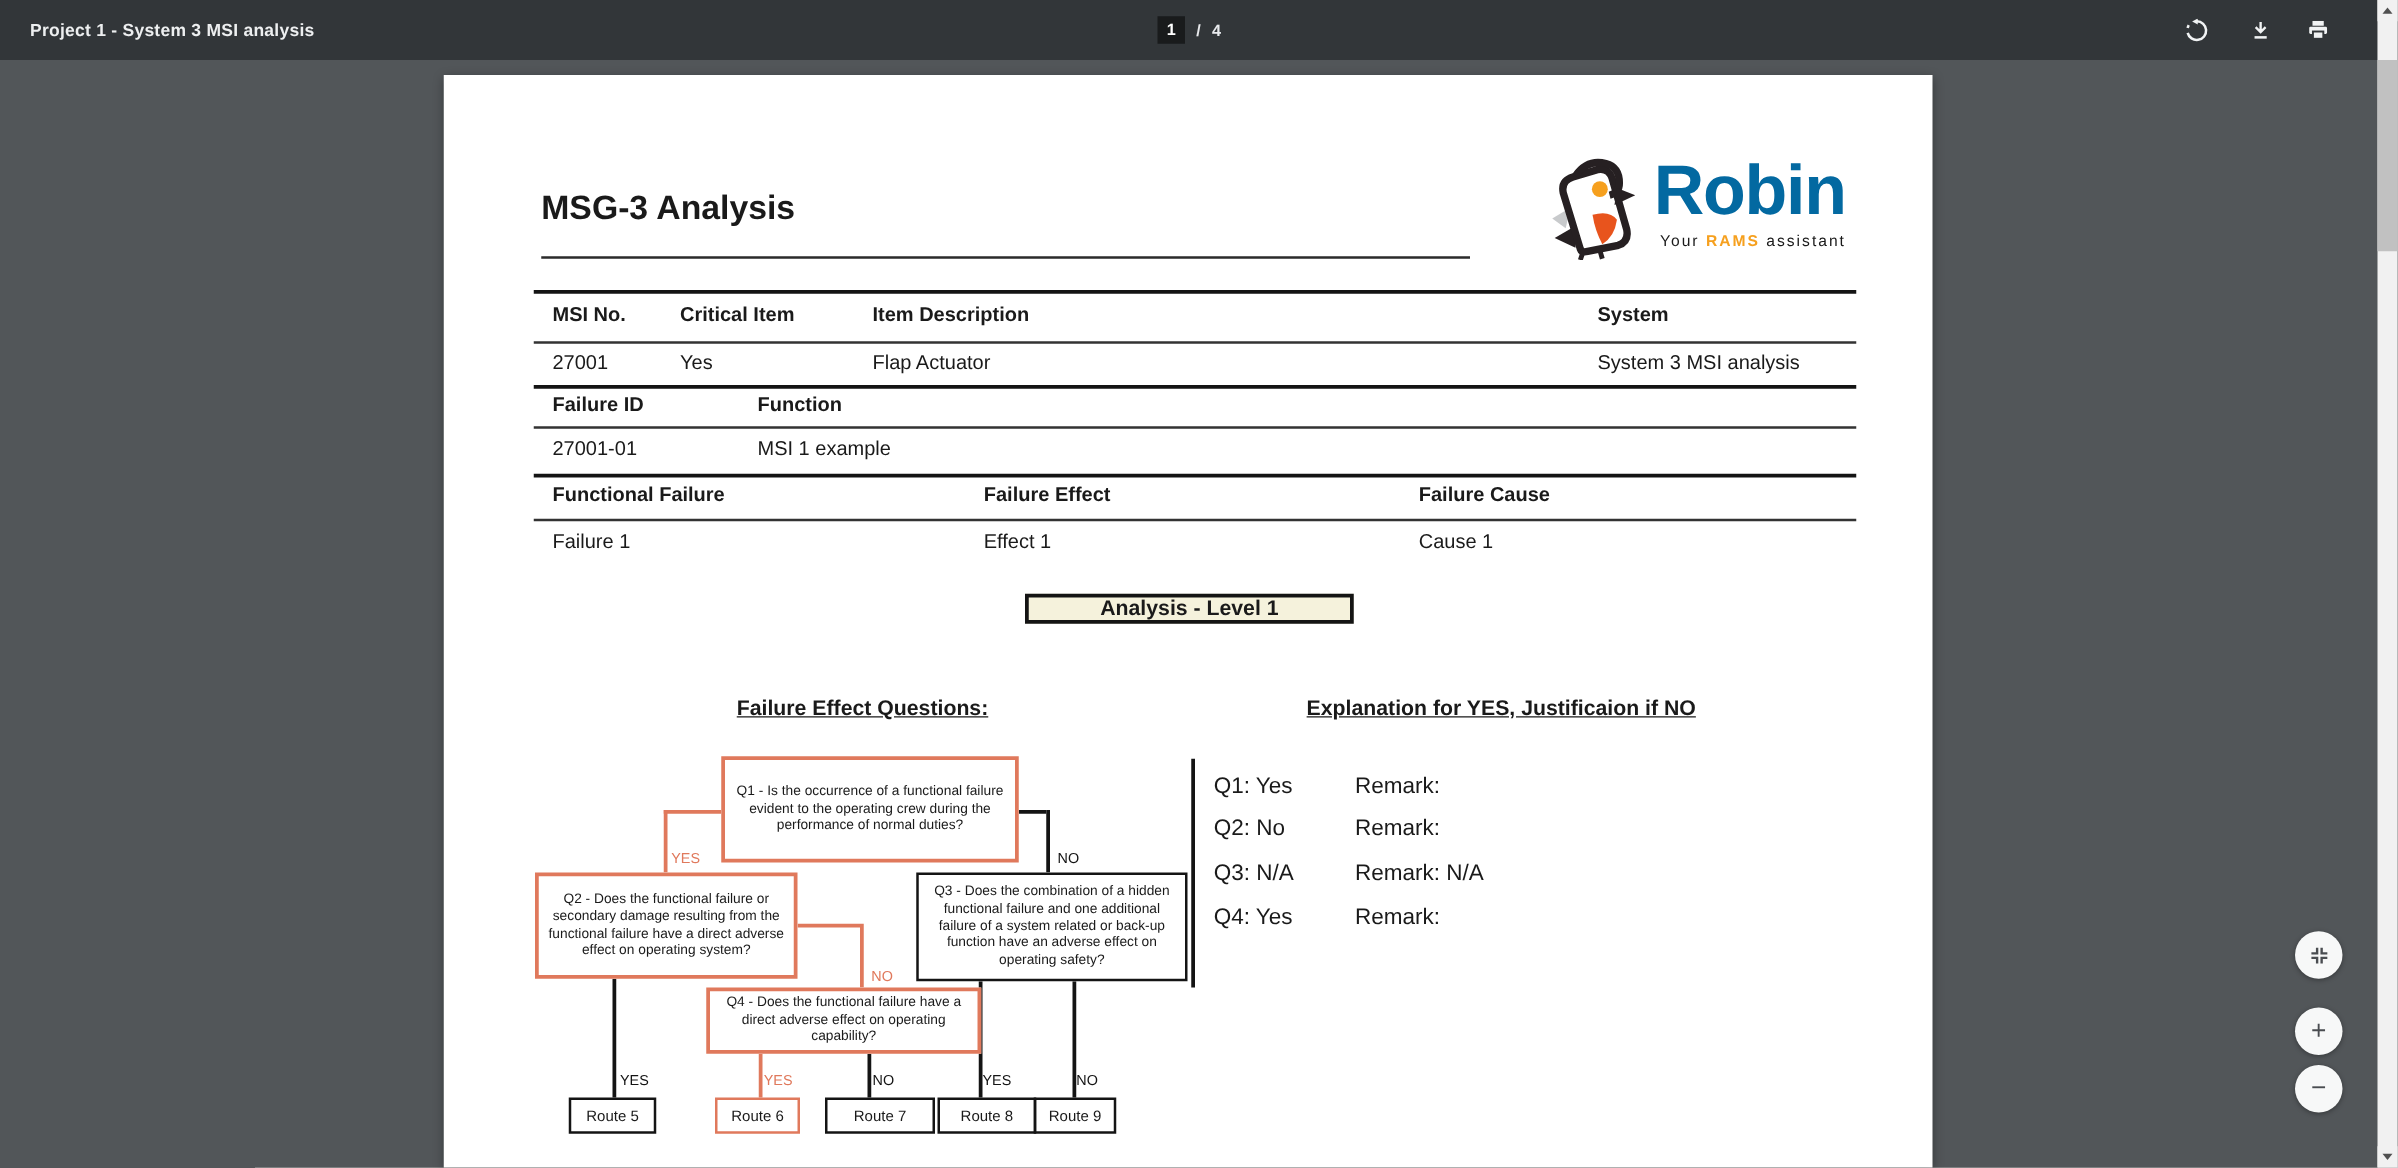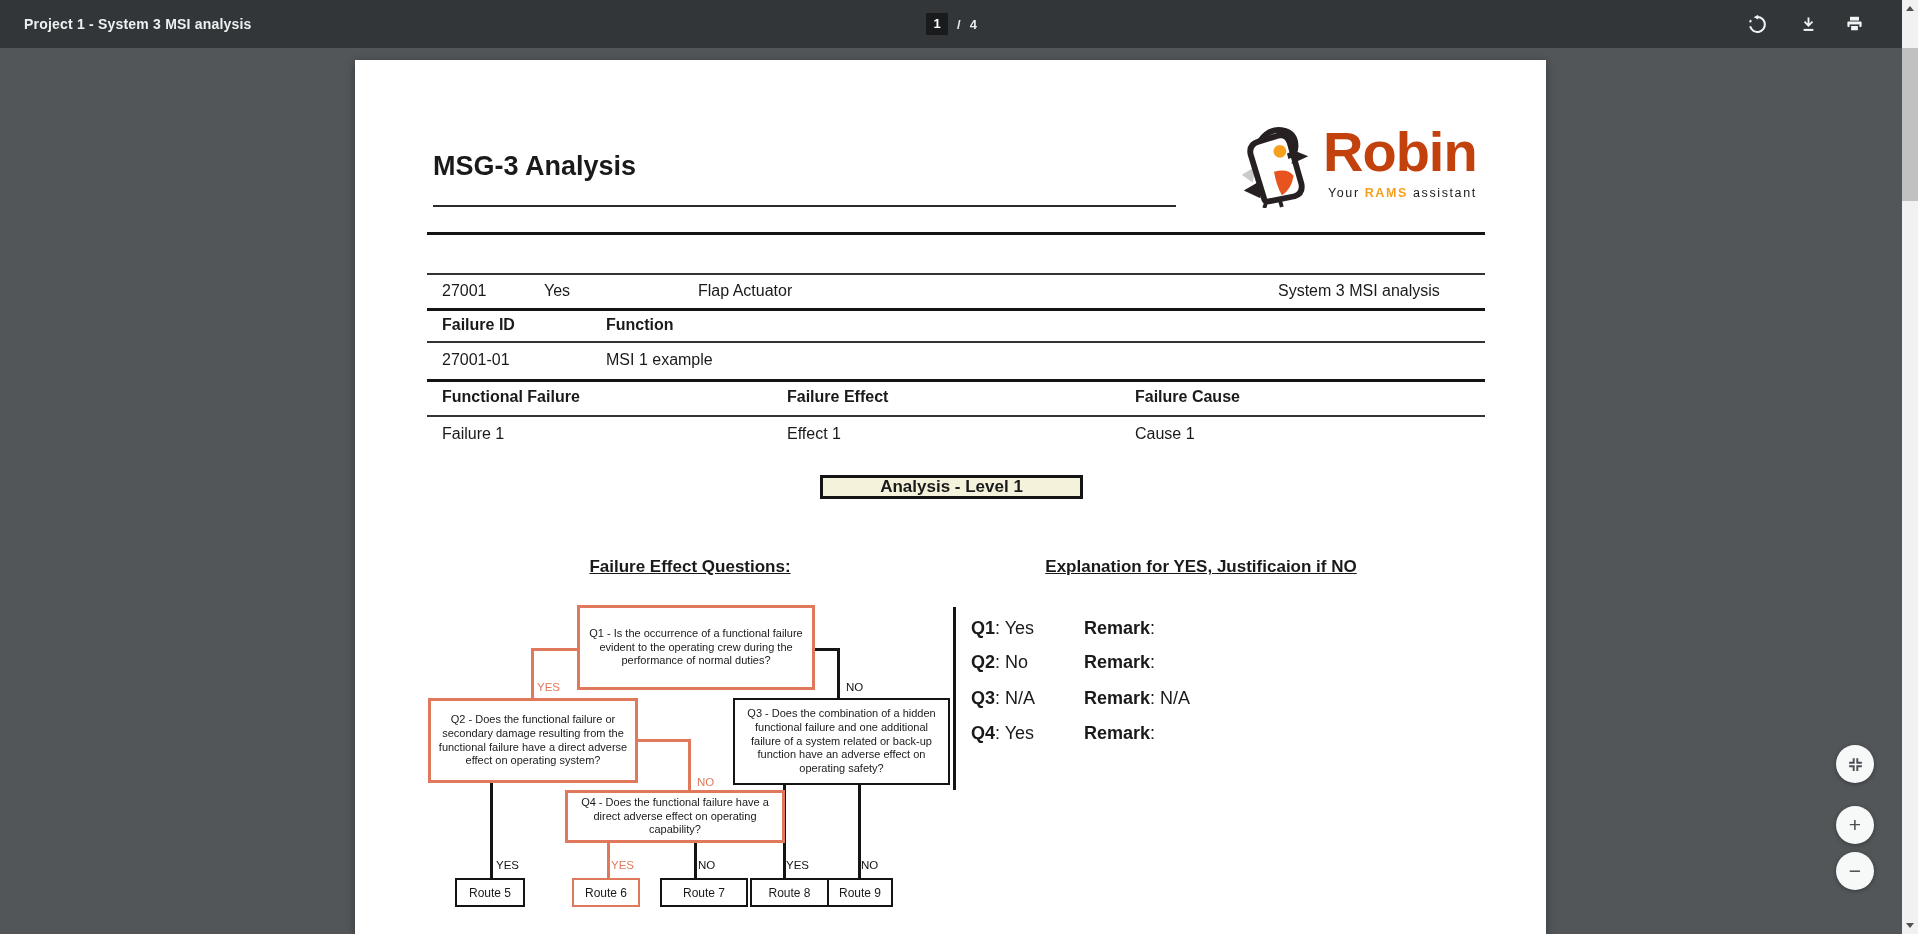--- a/index.html
+++ b/index.html
@@ -45,21 +45,21 @@
           background:#fff; box-shadow:0 2px 8px rgba(0,0,0,.35); }
   .page * { color:#1a1a1a; }
 
   .doc-title { position:absolute; left:78px; top:91px; font-size:27px; font-weight:700; }
   .title-rule { position:absolute; left:78px; top:145px; width:743px; height:2px; background:#2b2b2b; }
 
   
   .logo { position:absolute; left:884px; top:62px; width:260px; height:90px; }
   .logo-bird { position:absolute; left:0; top:2px; width:72px; height:84px; }
   .logo-word { position:absolute; left:84px; top:2px; font-size:56px; font-weight:700;
-               color:#c2410c; letter-spacing:-1px; line-height:1; }
+               color:#0369a1; letter-spacing:-1px; line-height:1; }
   .logo-tag { position:absolute; left:89px; top:64px; font-size:12.5px; letter-spacing:1.6px;
               color:#F6A01E; white-space:nowrap; }
   .logo-tag b { color:#F6A01E; }
 
   
   .tline { position:absolute; left:72px; width:1058px; background:#141414; }
   .thick { height:3px; } .thin { height:1.5px; background:#333; }
   .trow { position:absolute; left:72px; width:1058px; }
   .tcell { position:absolute; top:50%; transform:translateY(-50%); font-size:16px; white-space:nowrap; }
   .th { font-weight:700; }
@@ -83,21 +83,21 @@
           display:flex; align-items:center; justify-content:center; font-size:12px; }
   .rbox.orange { border-color:#E0795C; }
   .conn { position:absolute; background:#141414; }
   .conn.orange { background:#E0795C; }
   .edge-lbl { position:absolute; font-size:11.5px; color:#141414; white-space:nowrap; }
   .edge-lbl.orange { color:#E0795C; }
   .vsep { position:absolute; left:598px; top:547px; width:3px; height:183px; background:#141414; }
 
   
   .ans-row { position:absolute; left:616px; width:480px; height:22px; font-size:18px; }
-  .ans-q b, .ans-r b { font-weight:700; }
+  .ans-q b, .ans-r b { font-weight:400; }
   .ans-r { position:absolute; left:113px; top:0; }
 </style>
 </head>
 <body>
 
 <div class="toolbar">
   <div class="tb-title">Project 1 - System 3 MSI analysis</div>
 
   <div class="page-indicator">
     <span class="page-chip">1</span>
@@ -170,20 +170,26 @@
     <div class="logo-tag"><span>Your </span><b>RAMS</b><span> assistant</span></div>
   </div>
 
   <div class="tline thick" style="top:172px"></div>
   <div class="tline thin" style="top:213px"></div>
   <div class="tline thick" style="top:248px"></div>
   <div class="tline thin" style="top:281px"></div>
   <div class="tline thick" style="top:319px"></div>
   <div class="tline thin" style="top:355px"></div>
 
+  <div class="trow" style="top:172px;height:41px">
+    <span class="tcell th" style="left:15px">MSI No.</span>
+    <span class="tcell th" style="left:117px">Critical Item</span>
+    <span class="tcell th" style="left:271px">Item Description</span>
+    <span class="tcell th" style="left:851px">System</span>
+  </div>
   <div class="trow" style="top:213px;height:35px">
     <span class="tcell" style="left:15px">27001</span>
     <span class="tcell" style="left:117px">Yes</span>
     <span class="tcell" style="left:271px">Flap Actuator</span>
     <span class="tcell" style="left:851px">System 3 MSI analysis</span>
   </div>
 
   <div class="trow" style="top:248px;height:33px">
     <span class="tcell th" style="left:15px">Failure ID</span>
     <span class="tcell th" style="left:179px">Function</span>

